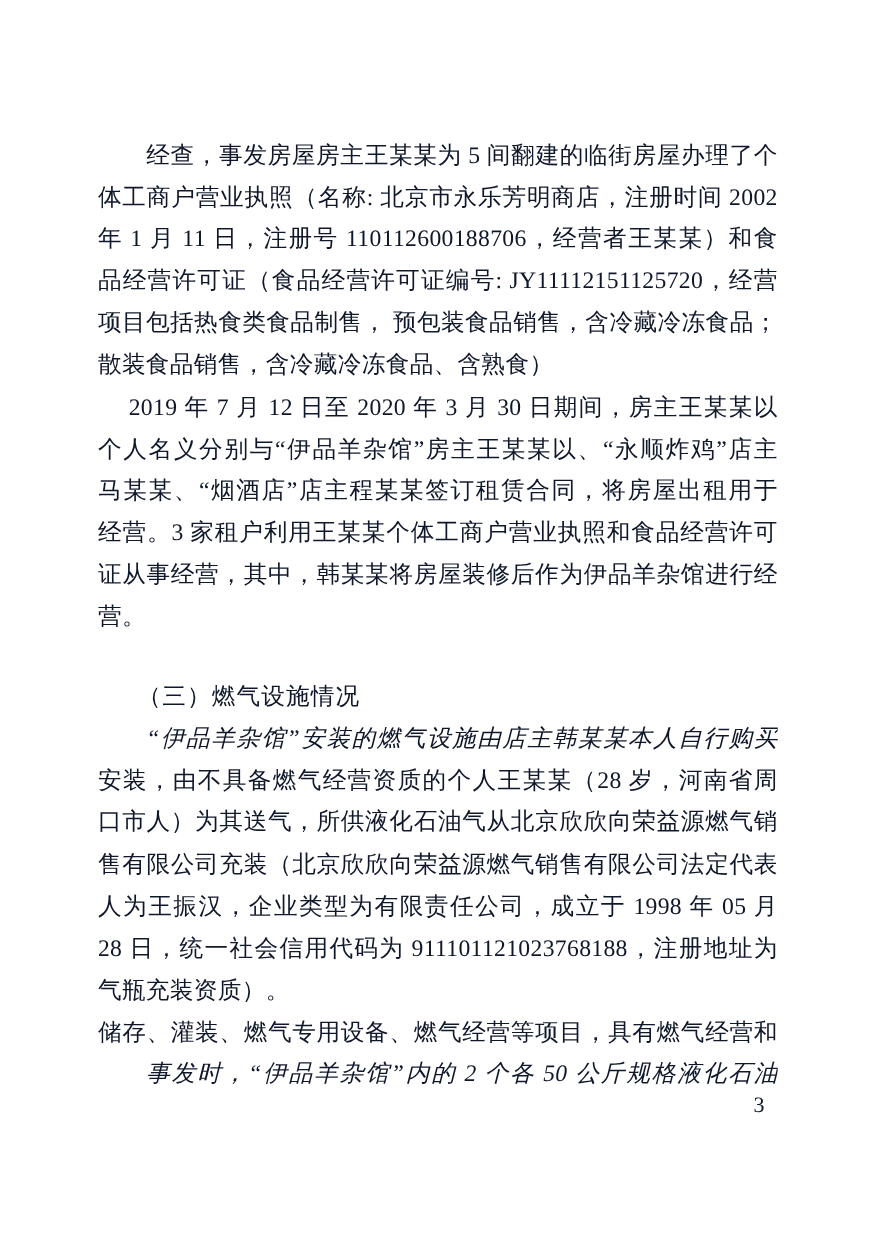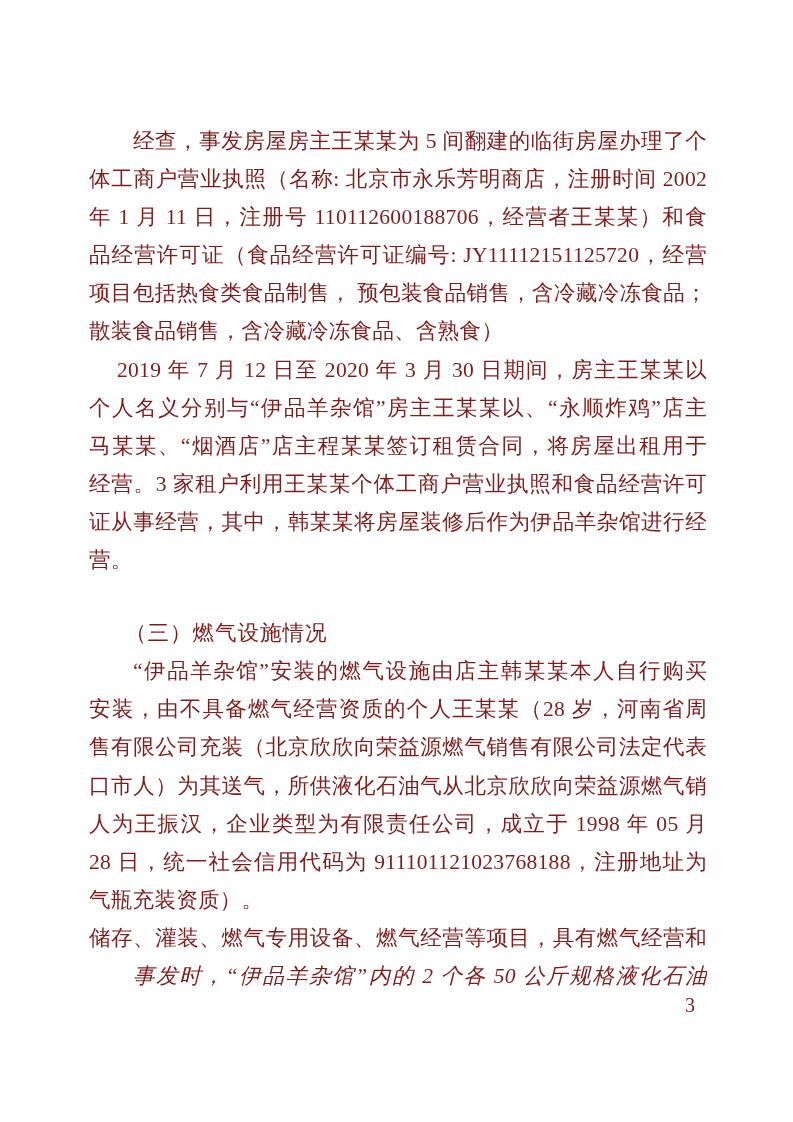--- a/index.html
+++ b/index.html
@@ -7,21 +7,21 @@
     padding: 0;
     background: #ffffff;
   }
   .page {
     position: relative;
     width: 793px;
     height: 1122px;
     background: #ffffff;
     overflow: hidden;
     font-family: "Liberation Serif", "DejaVu Serif", serif;
-    color: #7f1d1d;
+    color: #0f172a;
   }
   .body-text {
     position: absolute;
     left: 89px;
     top: 122px;
     width: 618px;
     font-size: 21.5px;
     line-height: 38.1px;
     letter-spacing: 0.3px;
   }
@@ -61,24 +61,24 @@
       <div class="line justify">品经营许可证（食品经营许可证编号: JY11112151125720，经营</div>
       <div class="line justify">项目包括热食类食品制售， 预包装食品销售，含冷藏冷冻食品；</div>
       <div class="line">散装食品销售，含冷藏冷冻食品、含熟食）</div>
       <div class="line justify" style="text-indent: 28px;">2019 年 7 月 12 日至 2020 年 3 月 30 日期间，房主王某某以</div>
       <div class="line justify">个人名义分别与“伊品羊杂馆”房主王某某以、“永顺炸鸡”店主</div>
       <div class="line justify">马某某、“烟酒店”店主程某某签订租赁合同，将房屋出租用于</div>
       <div class="line justify">经营。3 家租户利用王某某个体工商户营业执照和食品经营许可</div>
       <div class="line justify">证从事经营，其中，韩某某将房屋装修后作为伊品羊杂馆进行经</div>
       <div class="line">营。</div>
       <div class="line heading" style="text-indent: 36px; margin-top: 35px;">（三）燃气设施情况</div>
-      <div class="line justify" style="text-indent: 44px;">“伊品羊杂馆”安装的燃气设施由店主韩某某本人自行购买</div>
+      <div class="line justify" style="text-indent: 44px; font-style: italic;">“伊品羊杂馆”安装的燃气设施由店主韩某某本人自行购买</div>
       <div class="line justify">安装，由不具备燃气经营资质的个人王某某（28 岁，河南省周</div>
+      <div class="line justify">口市人）为其送气，所供液化石油气从北京欣欣向荣益源燃气销</div>
       <div class="line justify">售有限公司充装（北京欣欣向荣益源燃气销售有限公司法定代表</div>
-      <div class="line justify">口市人）为其送气，所供液化石油气从北京欣欣向荣益源燃气销</div>
       <div class="line justify">人为王振汉，企业类型为有限责任公司，成立于 1998 年 05 月</div>
       <div class="line justify">28 日，统一社会信用代码为 911101121023768188，注册地址为</div>
       <div class="line">气瓶充装资质）。</div>
       <div class="line justify">储存、灌装、燃气专用设备、燃气经营等项目，具有燃气经营和</div>
       <div class="line justify" style="text-indent: 44px; font-style: italic;">事发时，“伊品羊杂馆”内的 2 个各 50 公斤规格液化石油</div>
     </div>
   <div class="page-number">3</div>
 </div>
 
 </body></html>

